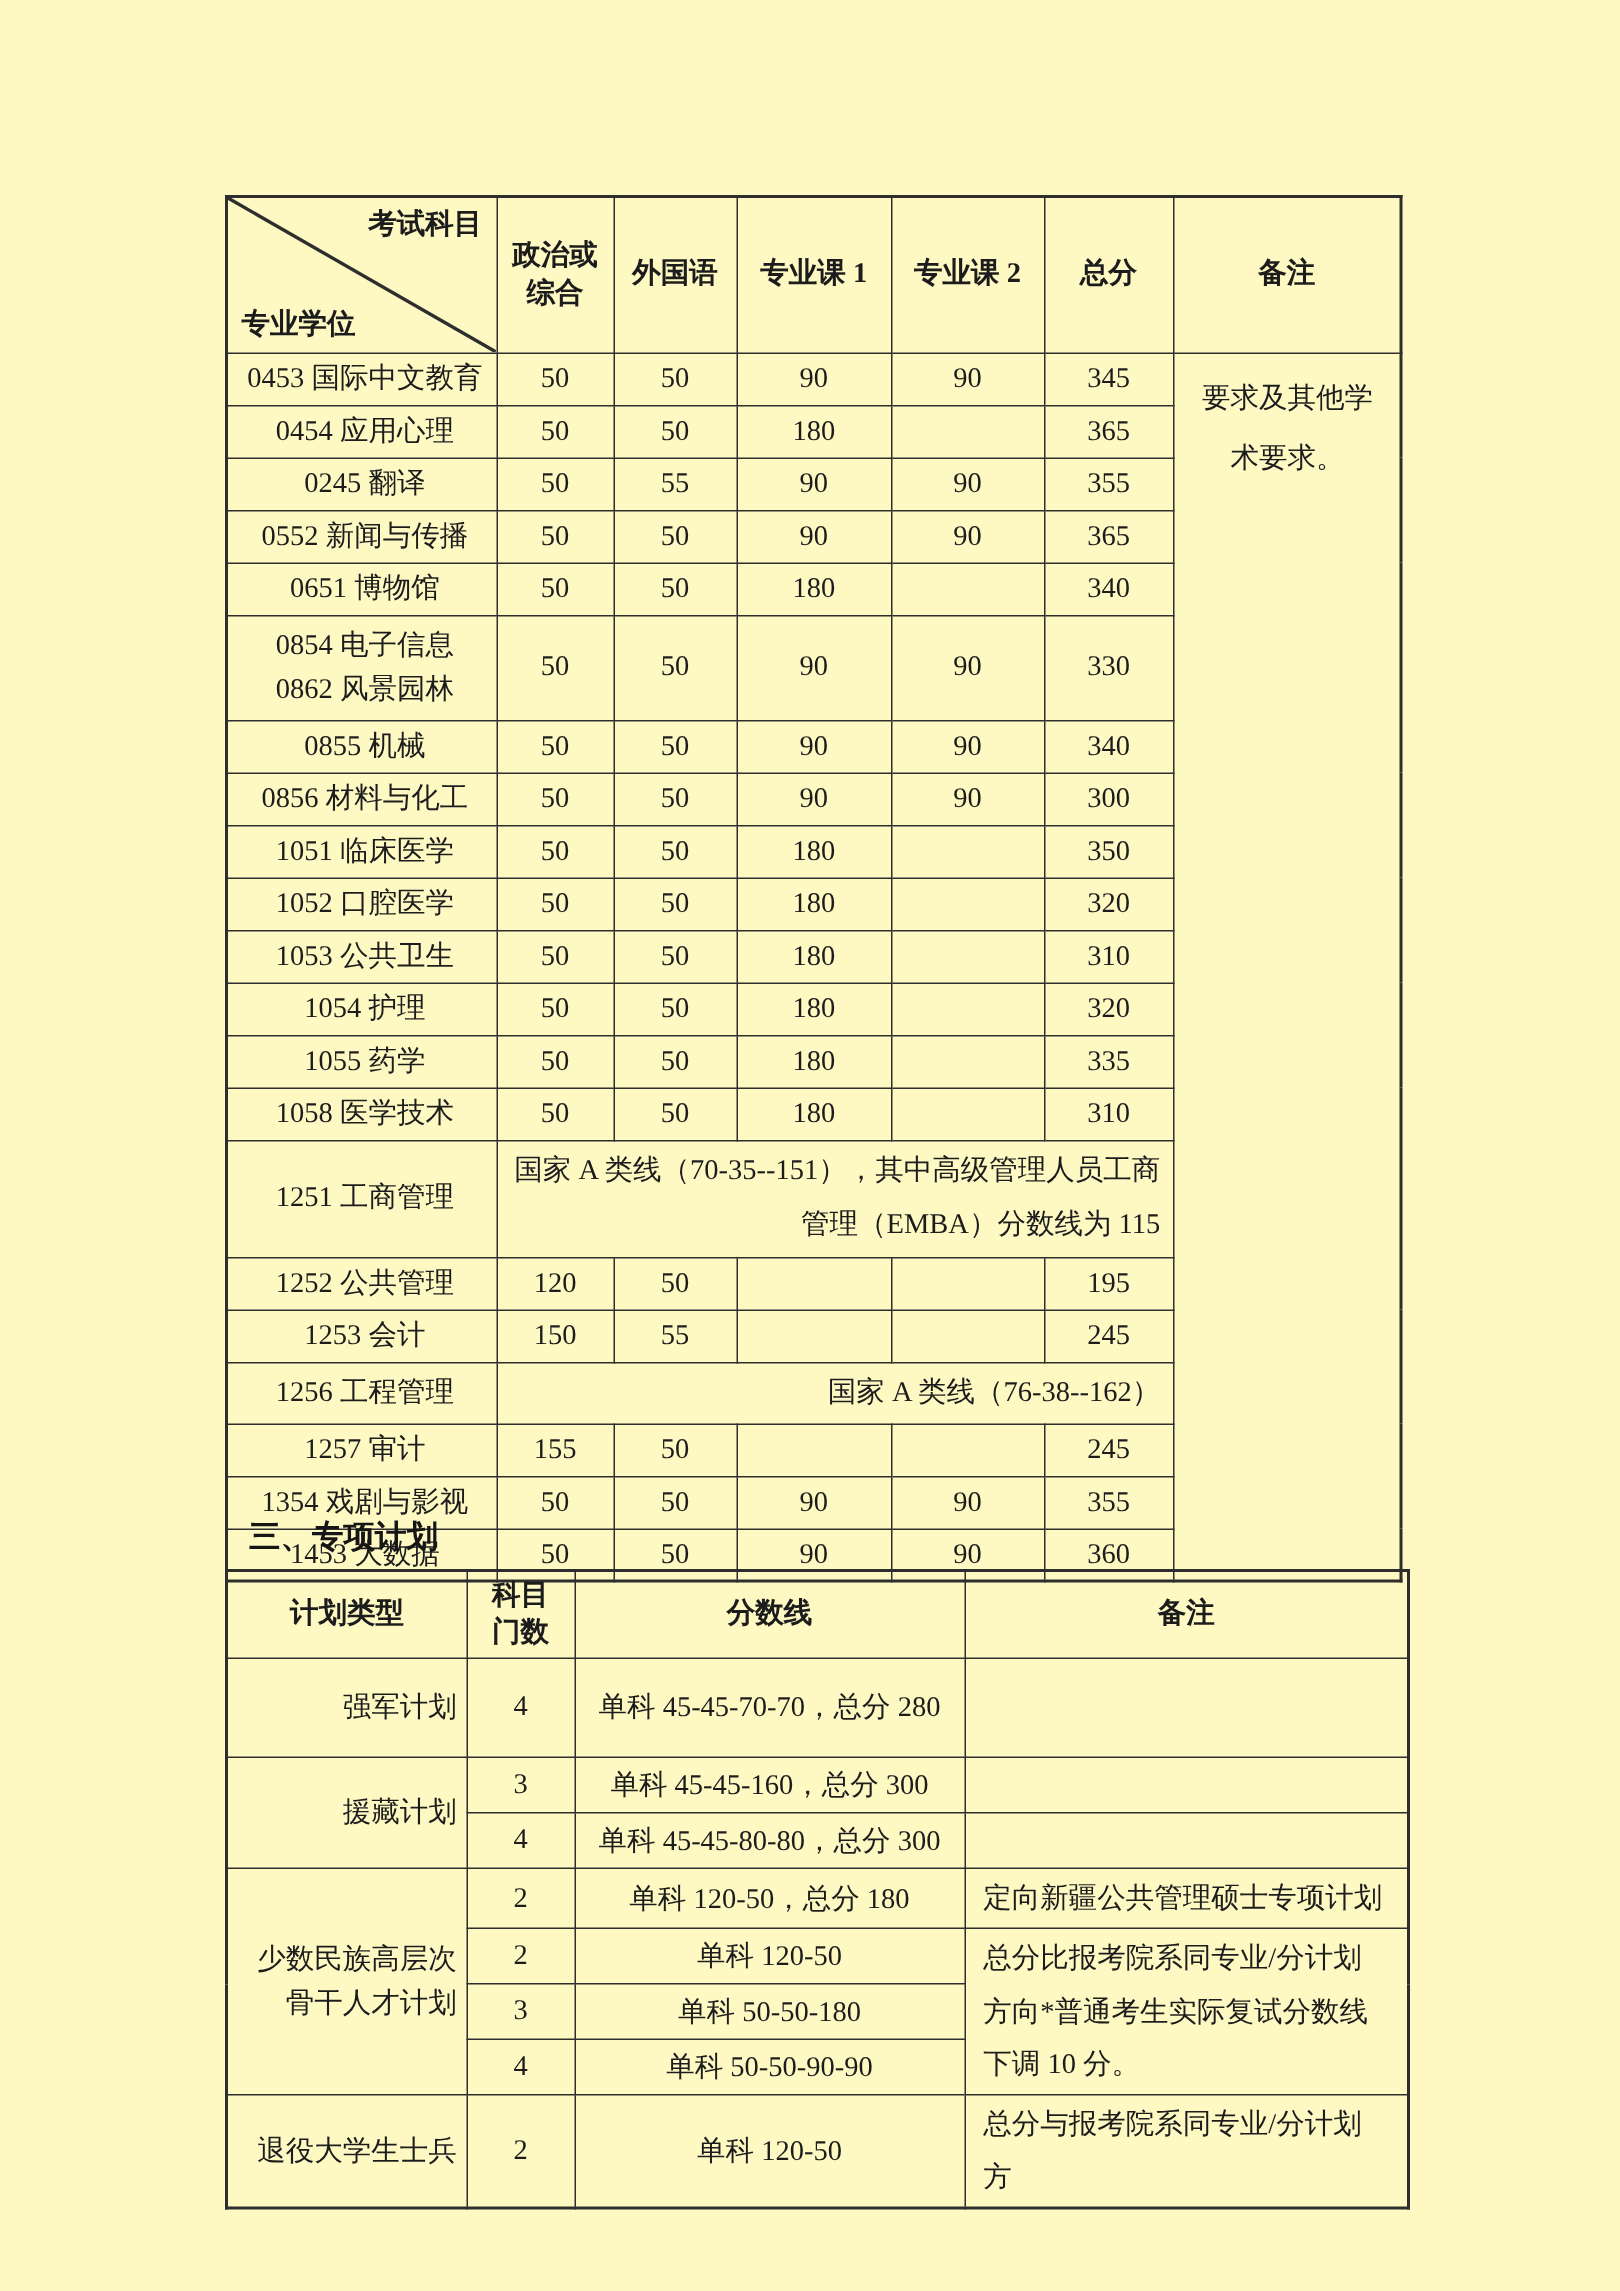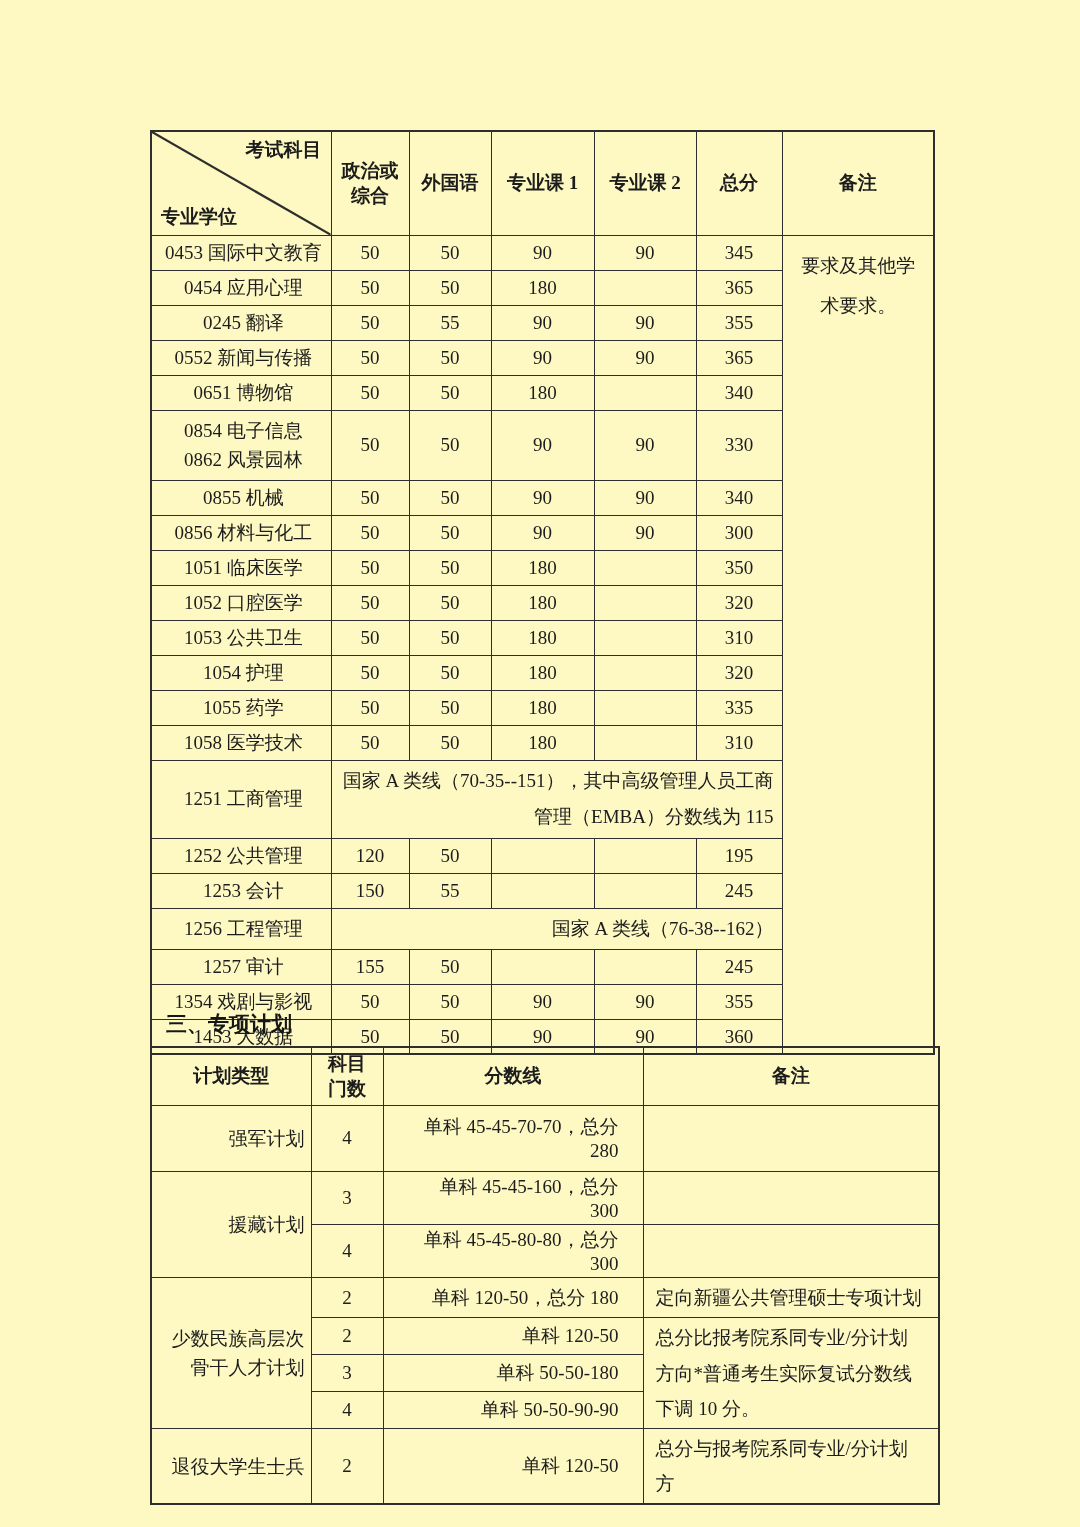--- a/index.html
+++ b/index.html
@@ -38,21 +38,21 @@
   .heading {
     position:absolute; left:166px; top:1010px;
     font-size:21px; font-weight:bold; color:#161616;
   }
 
   
   .t2 { position:absolute; left:150px; top:1046px; }
   .t2 thead tr { height:58px; }
   .t2 tbody tr { height:37px; }
   .plan-cell { text-align:right; padding:18px 6px; line-height:1.55; }
-  .line-cell { text-align:right; padding:2px 24px; }
+  .line-cell { text-align:center; padding:2px 0; }
   .remark2-cell { text-align:left; padding:2px 12px; line-height:1.85; }
 </style>
 </head>
 <body>
 
 <div class="page">
 
   <table class="t1">
     <colgroup>
       <col style="width:180px">

